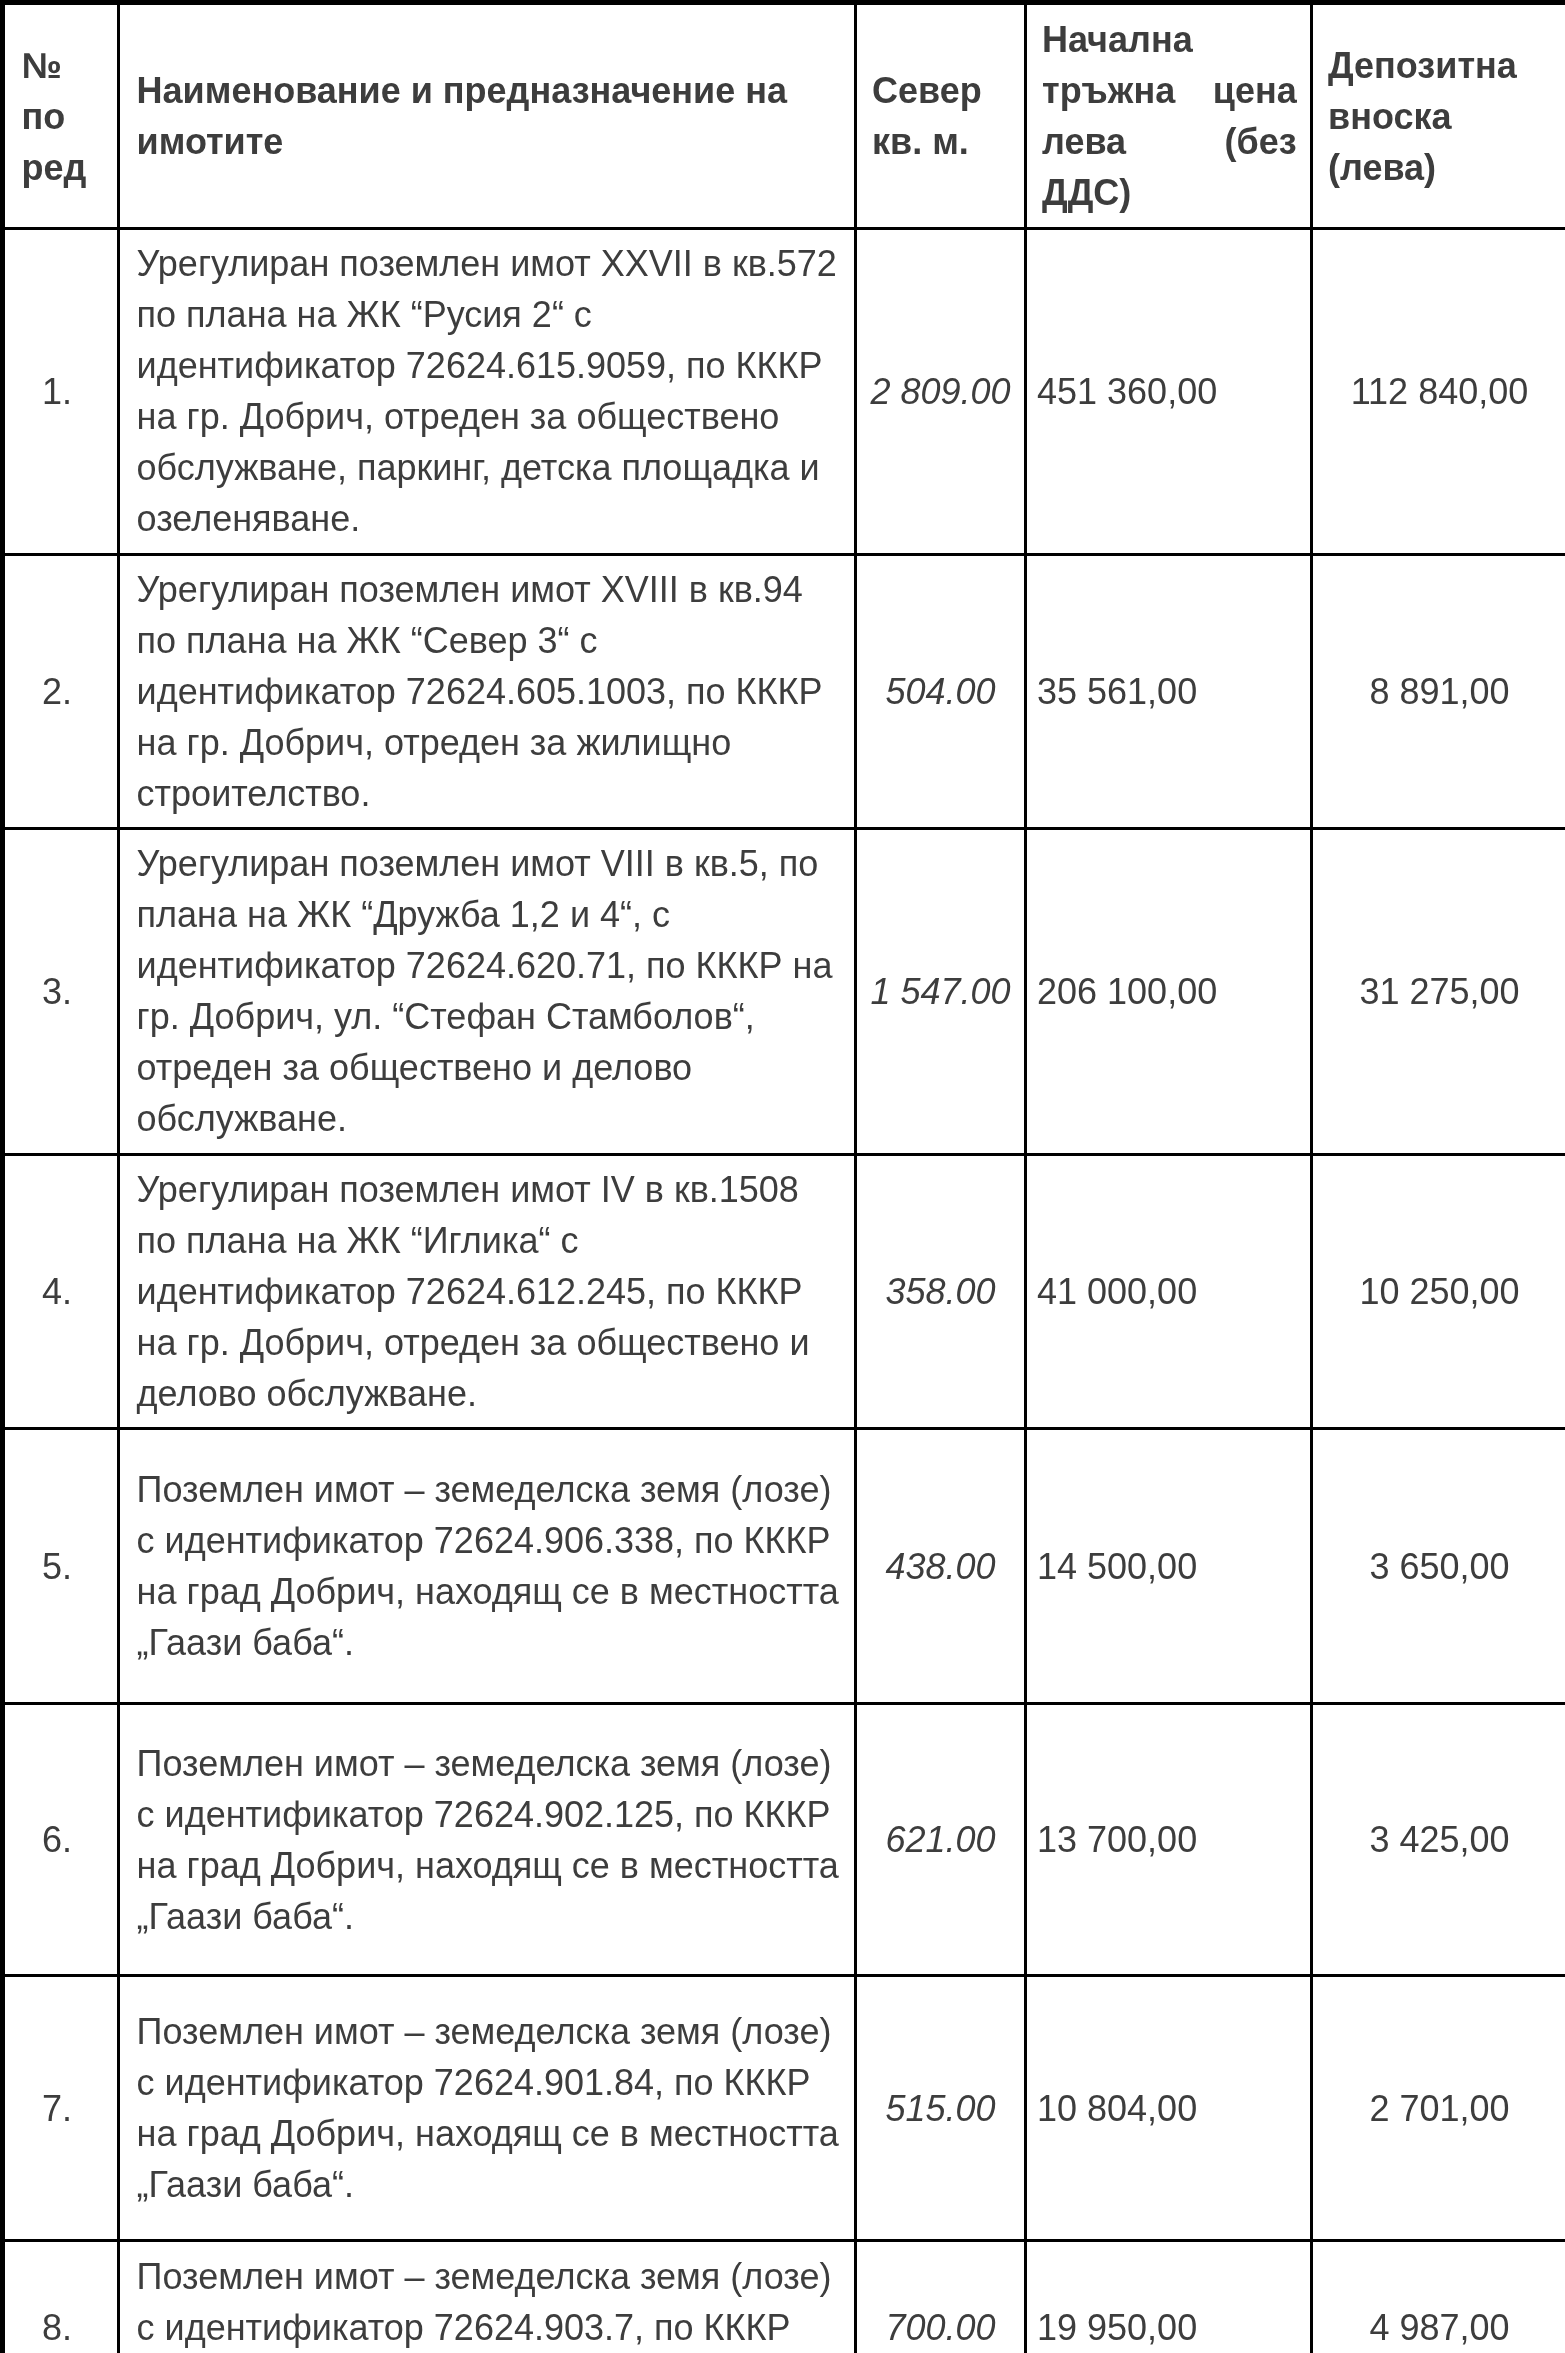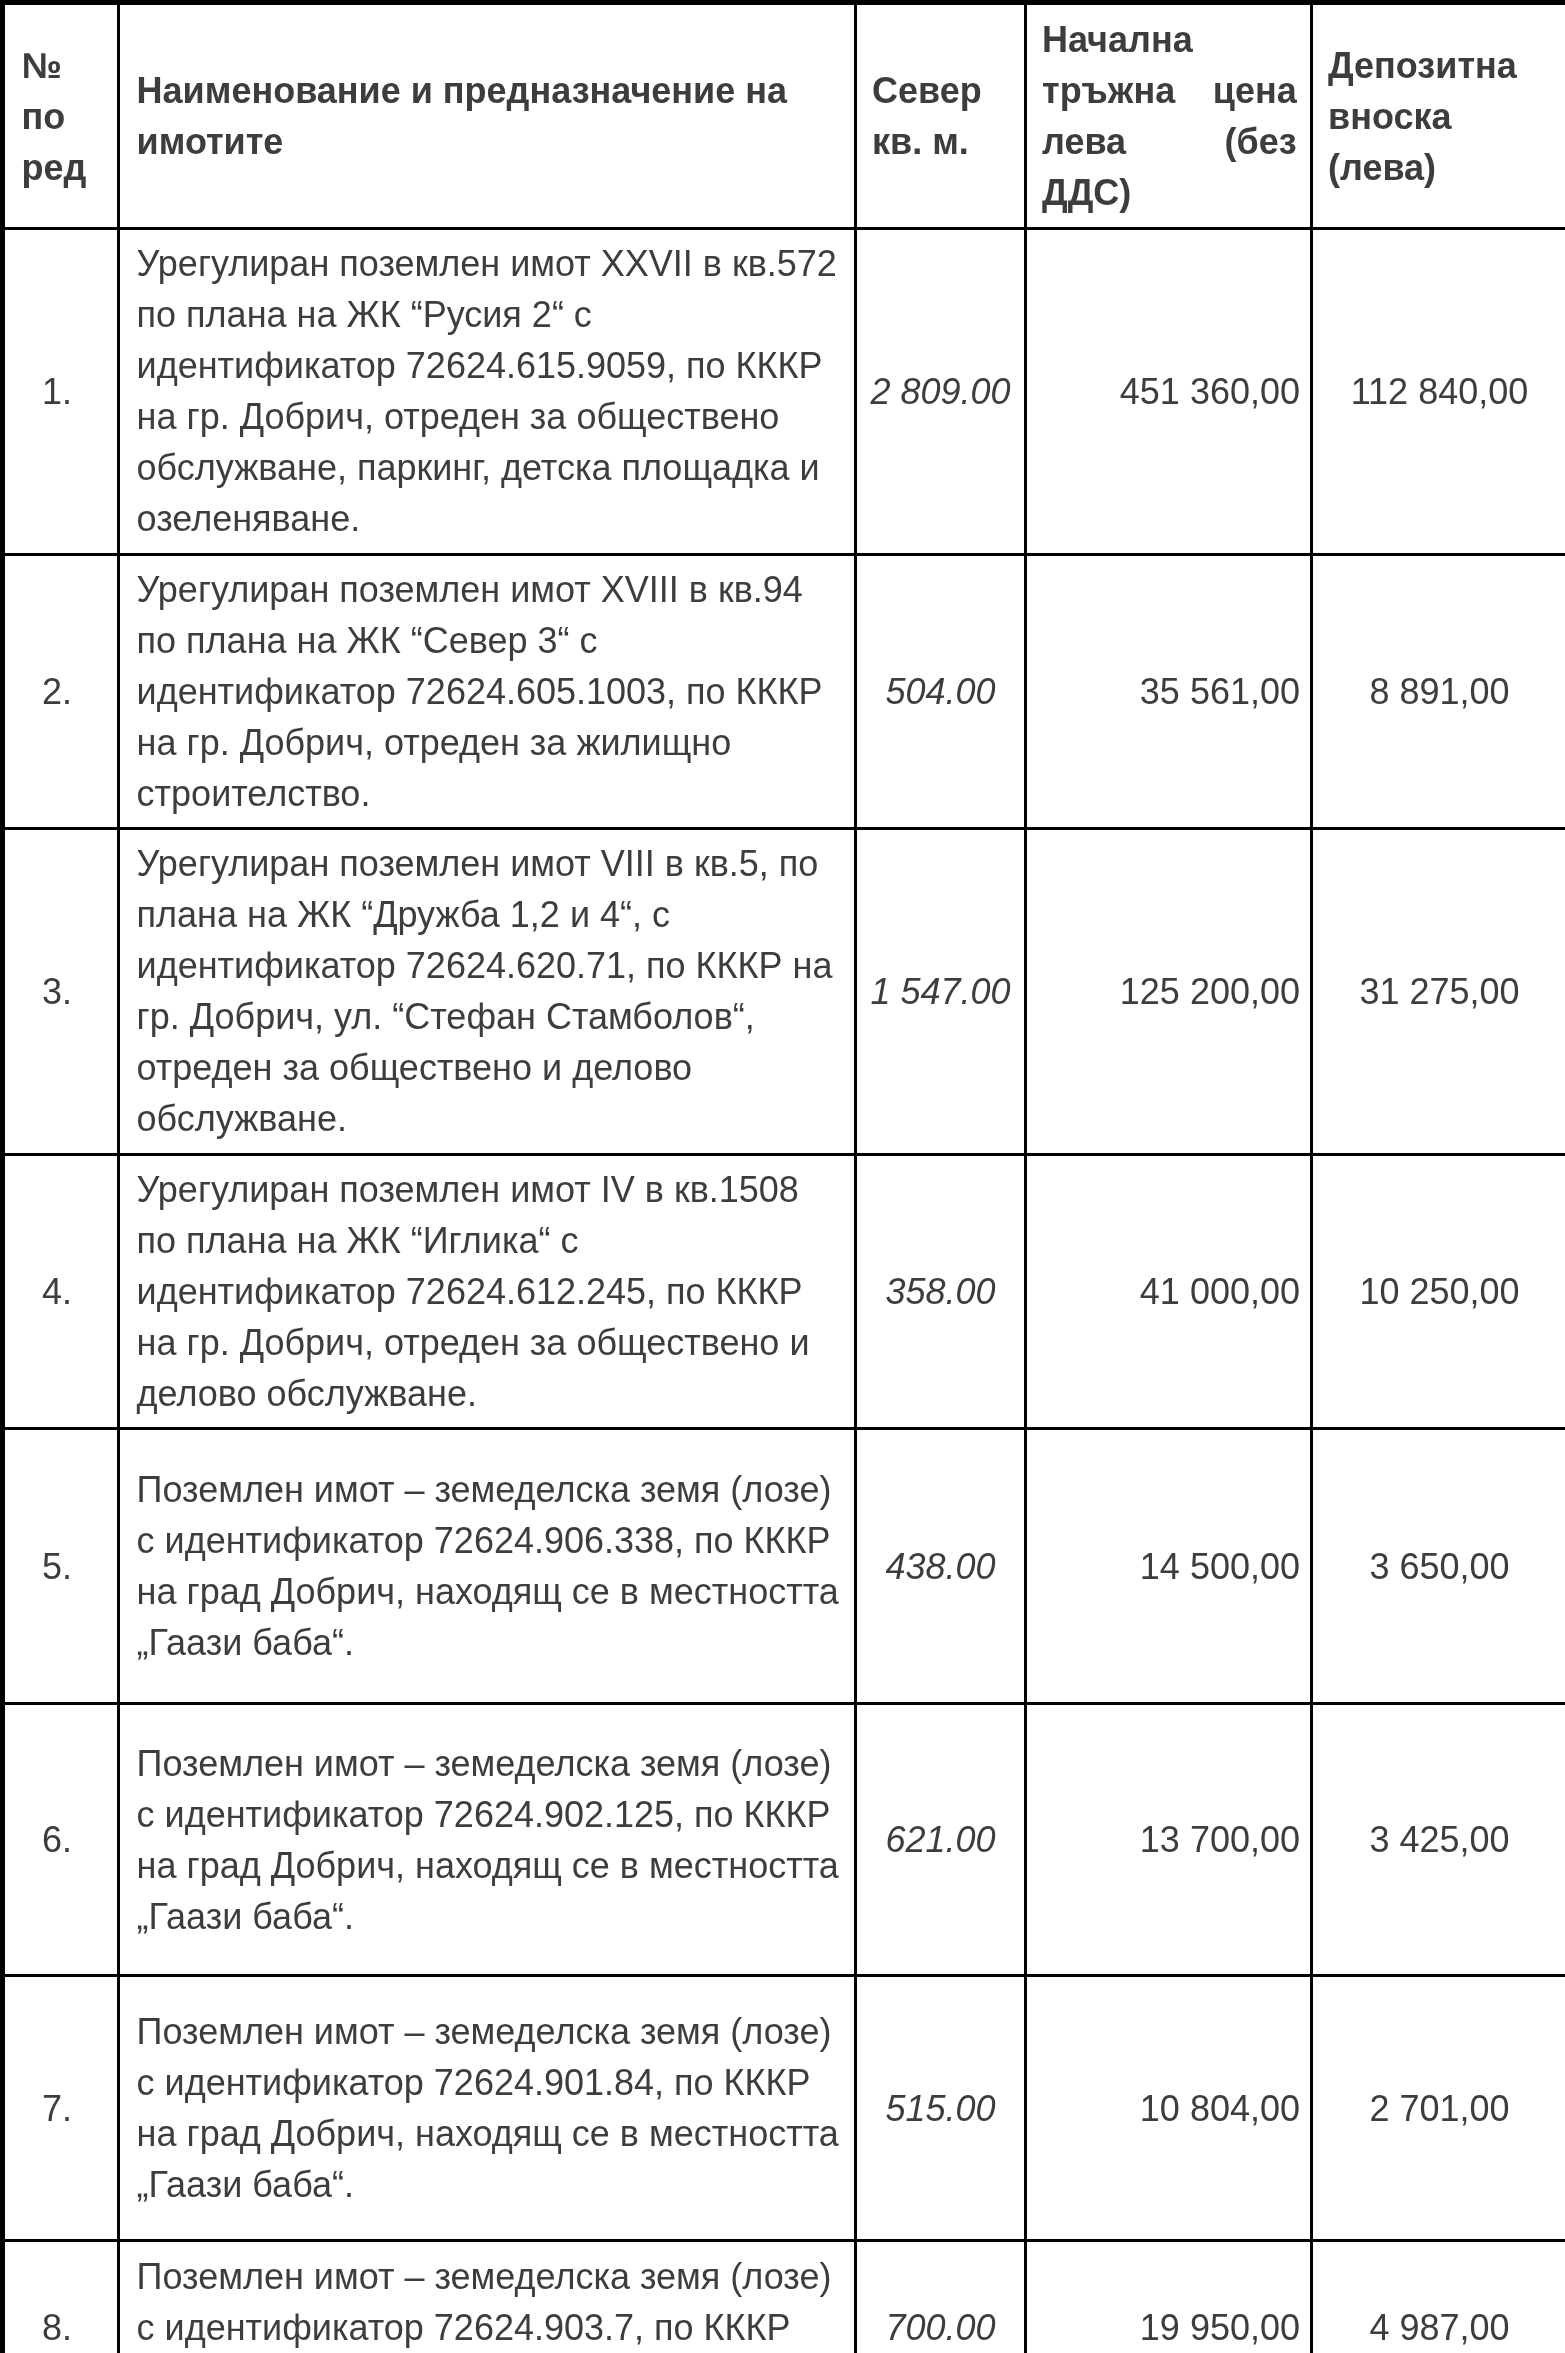--- a/index.html
+++ b/index.html
@@ -44,21 +44,21 @@
   }
   th.h-num { padding-left: 16.6px; padding-right: 6.6px; }
   th.h-name { padding-left: 16.6px; padding-right: 41px; }
   th.h-area { padding-left: 15px; }
   th.h-price { text-align: justify; padding-left: 15px; padding-right: 13.3px; }
   th.h-deposit { padding-left: 15px; padding-right: 11.6px; }
 
   td.c-num { padding-left: 37px; padding-right: 5px; text-align: left; }
   td.c-name { padding: 8.3px 15px 8.3px 16.6px; text-align: left; }
   td.c-area { text-align: center; padding: 6.6px 10px; font-style: italic; }
-  td.c-price { text-align: right; padding: 6.6px 10px; }
+  td.c-price { text-align: left; padding: 6.6px 10px; }
   td.c-deposit { text-align: center; padding: 6.6px 10px; }
 
   thead tr { height: 226px; }
   tbody tr:nth-child(1) { height: 306px; }
   tbody tr:nth-child(2) { height: 258px; }
   tbody tr:nth-child(3) { height: 305px; }
   tbody tr:nth-child(4) { height: 273px; }
   tbody tr:nth-child(5) { height: 275px; }
   tbody tr:nth-child(6) { height: 272px; }
   tbody tr:nth-child(7) { height: 265px; }
@@ -97,21 +97,21 @@
         <td class="c-num">2.</td>
         <td class="c-name">Урегулиран поземлен имот XVIII в кв.94 по плана на ЖК “Север 3“ с идентификатор 72624.605.1003, по КККР на гр. Добрич, отреден за жилищно строителство.</td>
         <td class="c-area">504.00</td>
         <td class="c-price">35 561,00</td>
         <td class="c-deposit">8 891,00</td>
       </tr>
       <tr>
         <td class="c-num">3.</td>
         <td class="c-name">Урегулиран поземлен имот VIII в кв.5, по плана на ЖК “Дружба 1,2 и 4“, с идентификатор 72624.620.71, по КККР на гр. Добрич, ул. “Стефан Стамболов“, отреден за обществено и делово обслужване.</td>
         <td class="c-area">1 547.00</td>
-        <td class="c-price">125 200,00</td>
+        <td class="c-price">206 100,00</td>
         <td class="c-deposit">31 275,00</td>
       </tr>
       <tr>
         <td class="c-num">4.</td>
         <td class="c-name">Урегулиран поземлен имот IV в кв.1508 по плана на ЖК “Иглика“ с идентификатор 72624.612.245, по КККР на гр. Добрич, отреден за обществено и делово обслужване.</td>
         <td class="c-area">358.00</td>
         <td class="c-price">41 000,00</td>
         <td class="c-deposit">10 250,00</td>
       </tr>
       <tr>

